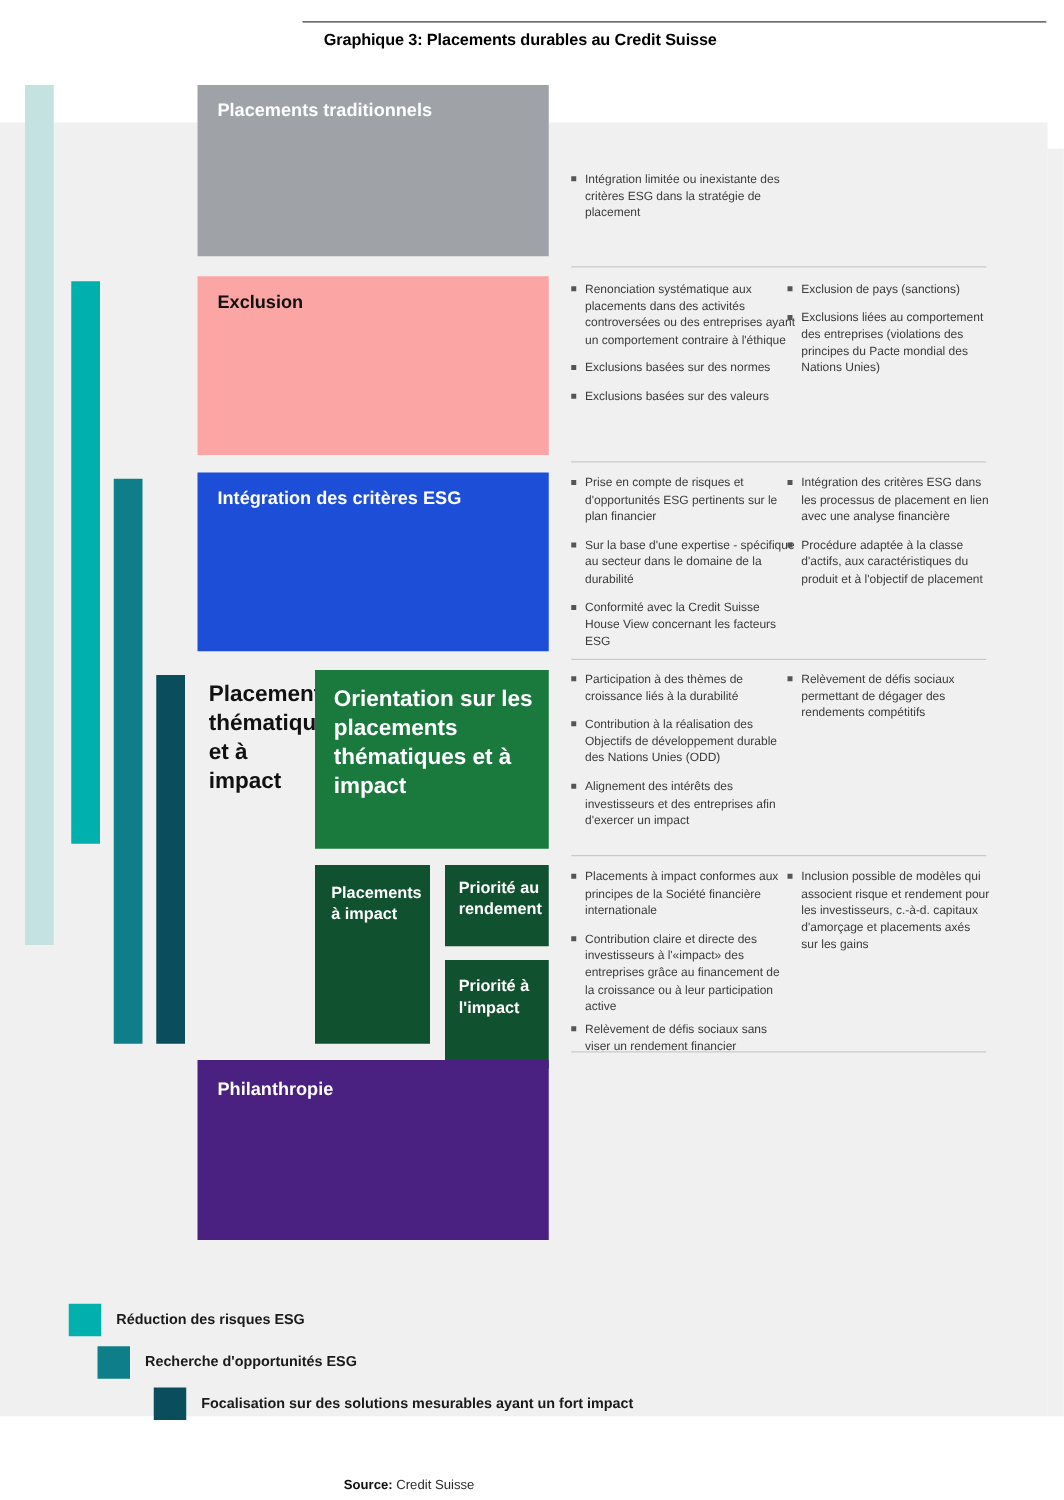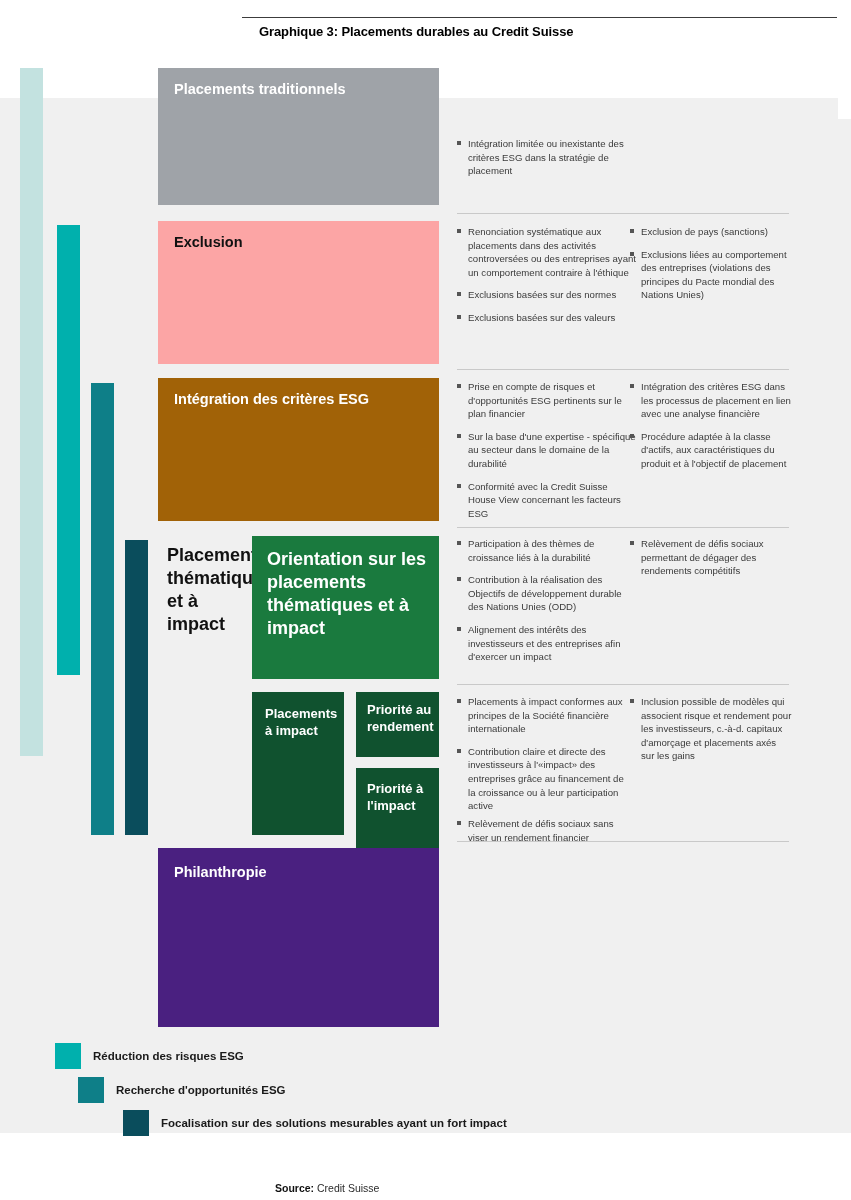--- a/index.html
+++ b/index.html
@@ -175,21 +175,21 @@
     <div class="bullet">Exclusions basées sur des normes</div>
     <div class="bullet">Exclusions basées sur des valeurs</div>
   </div>
   <div class="bullet-col" style="left:630px; top:225px; width:162px;">
     <div class="bullet">Exclusion de pays (sanctions)</div>
     <div class="bullet">Exclusions liées au comportement des entreprises (violations des principes du Pacte mondial des Nations Unies)</div>
   </div>
 
   <div class="sep-rule" style="left:457px; top:369px; width:332px;"></div>
 
-  <div class="cat-box" style="left:158px; top:378px; width:281px; height:143px; background:#a16207;">
+  <div class="cat-box" style="left:158px; top:378px; width:281px; height:143px; background:#1d4ed8;">
     <div class="cat-label big" style="left:16px; top:12px; color:#ffffff;">Intégration des critères ESG</div>
   </div>
 
   <div class="bullet-col" style="left:457px; top:380px; width:180px;">
     <div class="bullet">Prise en compte de risques et d'opportunités ESG pertinents sur le plan financier</div>
     <div class="bullet">Sur la base d'une expertise - spécifique au secteur dans le domaine de la durabilité</div>
     <div class="bullet">Conformité avec la Credit Suisse House View concernant les facteurs ESG</div>
   </div>
   <div class="bullet-col" style="left:630px; top:380px; width:165px;">
     <div class="bullet">Intégration des critères ESG dans les processus de placement en lien avec une analyse financière</div>
@@ -230,21 +230,21 @@
   <div class="bullet-col" style="left:457px; top:695px; width:172px;">
     <div class="bullet">Placements à impact conformes aux principes de la Société financière internationale</div>
     <div class="bullet">Contribution claire et directe des investisseurs à l'«impact» des entreprises grâce au financement de la croissance ou à leur participation active</div>
   </div>
   <div class="bullet-col" style="left:630px; top:695px; width:162px;">
     <div class="bullet">Inclusion possible de modèles qui associent risque et rendement pour les investisseurs, c.-à-d. capitaux d'amorçage et placements axés sur les gains</div>
   </div>
 
   <div class="sep-rule" style="left:457px; top:841px; width:332px;"></div>
 
-  <div class="cat-box" style="left:158px; top:848px; width:281px; height:179px; background:#4a2080;">
+  <div class="cat-box" style="left:158px; top:848px; width:281px; height:144px; background:#4a2080;">
     <div class="cat-label big" style="left:16px; top:15px; color:#ffffff;">Philanthropie</div>
   </div>
 
   <div class="bullet-col" style="left:457px; top:817px; width:175px;">
     <div class="bullet">Relèvement de défis sociaux sans viser un rendement financier</div>
   </div>
 
 
   <div class="legend-row" style="left:55px; top:1043px;">
     <div class="legend-swatch" style="background:#00b0ad;"></div>

